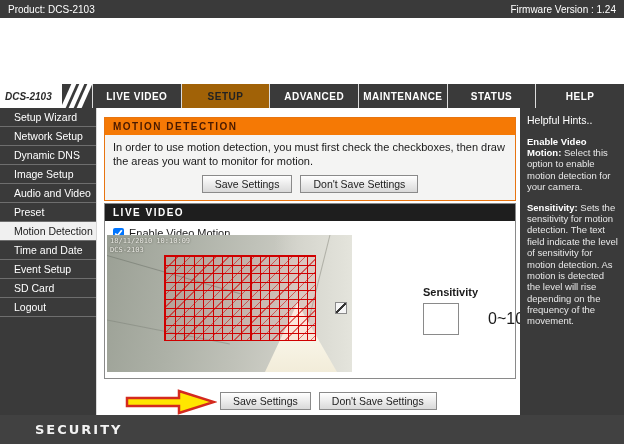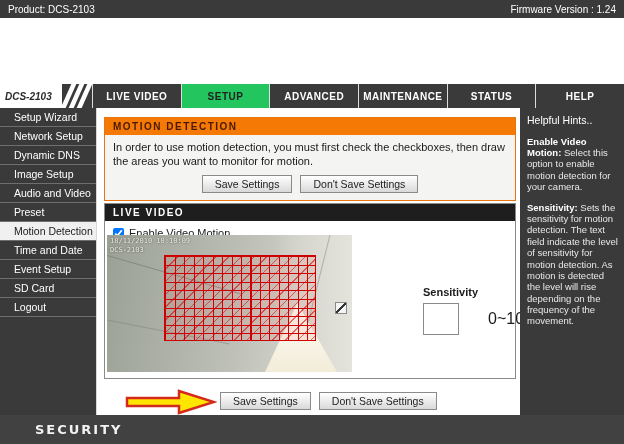--- a/index.html
+++ b/index.html
@@ -26,21 +26,21 @@
 
   
   .nav { position:absolute; left:0; top:84px; width:624px; height:24px; background:#3a3a3a; display:flex; align-items:stretch; }
   .model-box { width:62px; background:#fff; color:#2a2a2a; font-size:10px; font-weight:bold; font-style:italic;
                display:flex; align-items:center; padding-left:5px; }
   .stripes { width:30px; display:flex; align-items:stretch; gap:3px; padding:0 4px; }
   .stripes i { display:block; width:5px; background:#fff; transform:skewX(-24deg); }
   .tabs { flex:1; display:flex; }
   .tab { flex:1; display:flex; align-items:center; justify-content:center; color:#fff; font-size:10px;
          font-weight:bold; letter-spacing:0.5px; border-left:1px solid #dcdcdc; cursor:pointer; }
-  .tab.active { background:#22c55e; color:#222; }
+  .tab.active { background:#a16207; color:#222; }
 
   
   .sidebar { position:absolute; left:0; top:108px; width:97px; height:307px; background:#3a3a3a; border-right:1px solid #d8d8d8; }
   .side-item { height:19px; line-height:19px; color:#fff; font-size:10.5px; padding-left:14px;
                border-bottom:1px solid #6e6e6e; cursor:pointer; white-space:nowrap; }
   .side-item.active { background:#f0f0f0; color:#1a1a1a; }
 
   .hints { position:absolute; left:520px; top:108px; width:104px; height:307px; background:#3a3a3a;
            color:#e8e8e8; font-size:9.5px; line-height:1.2; padding:6px 5px 6px 7px; }
   .hints .title { color:#fff; font-weight:normal; font-size:10.5px; margin-bottom:9px; }

